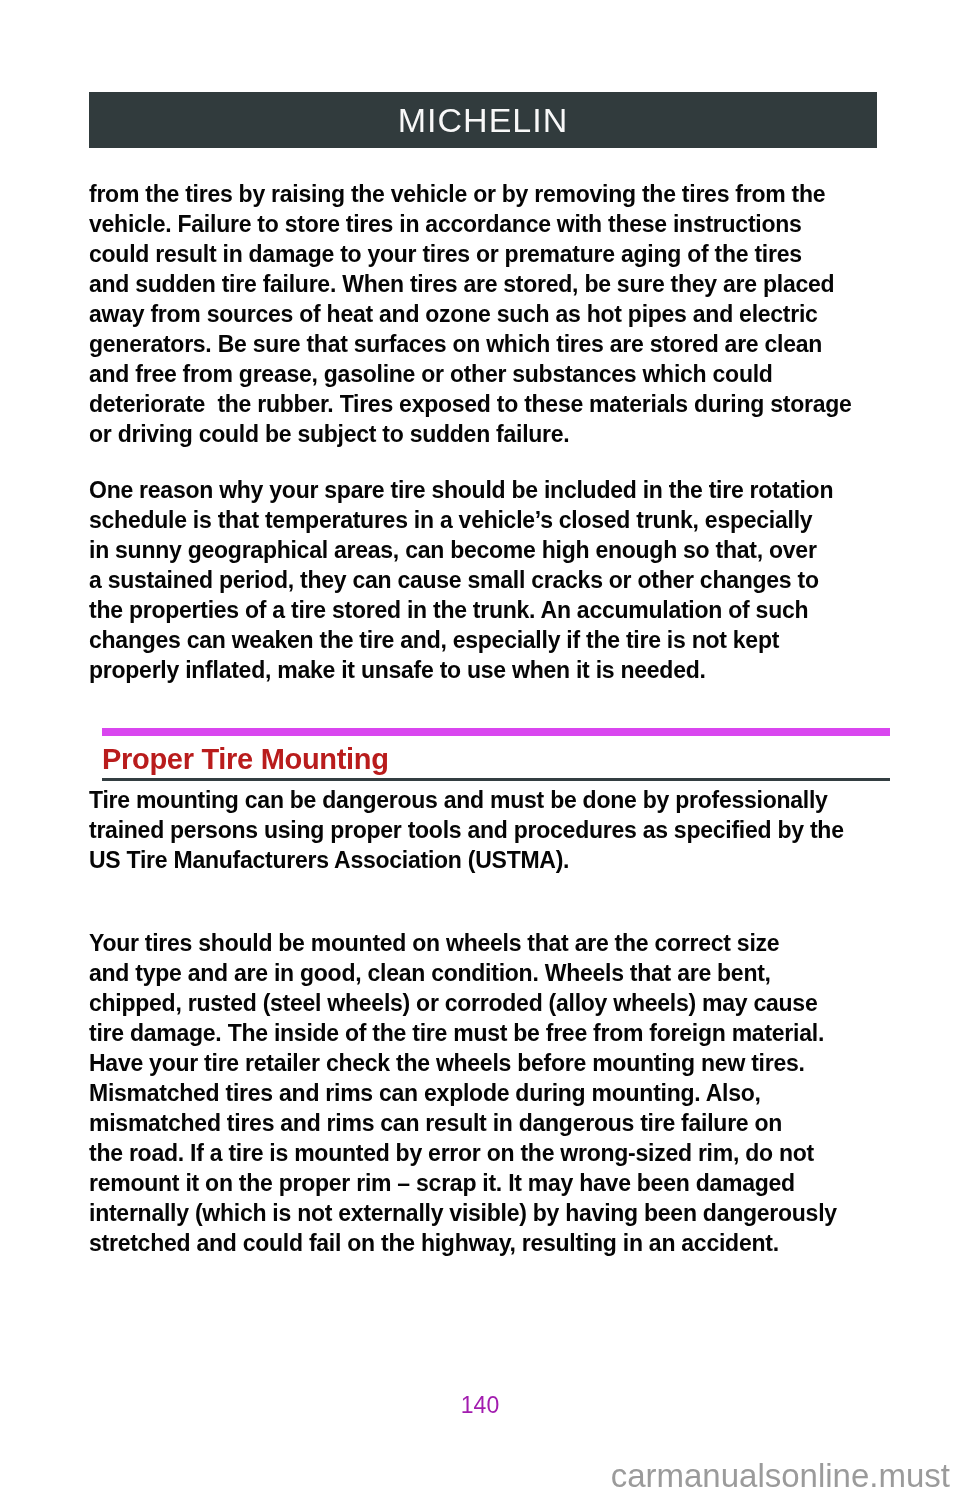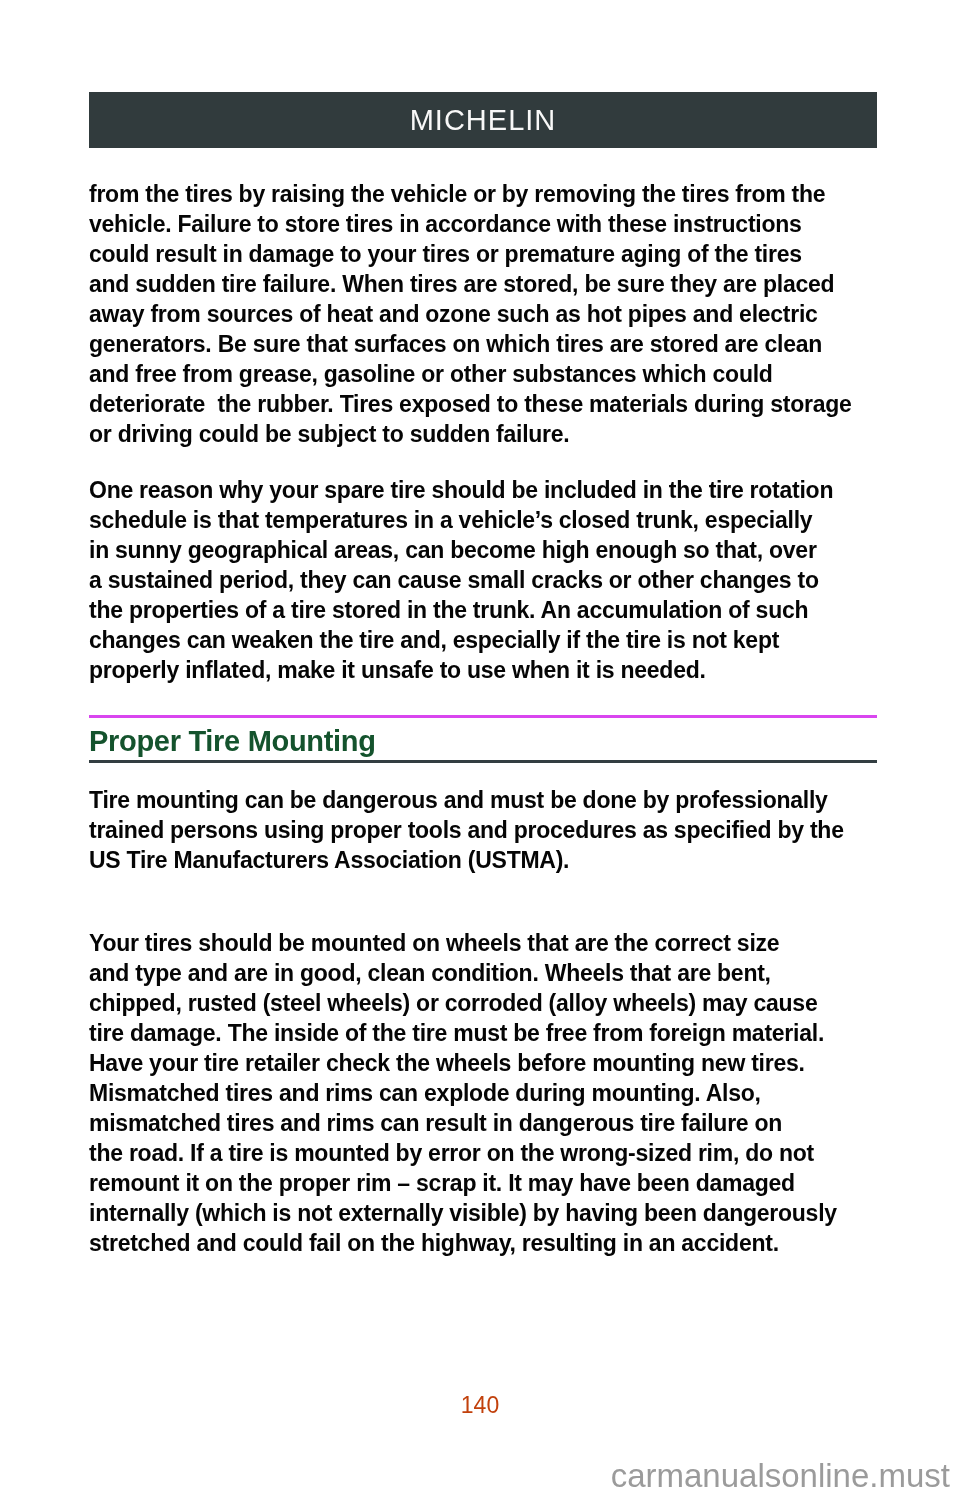--- a/index.html
+++ b/index.html
@@ -18,21 +18,21 @@
     top: 92px;
     width: 788px;
     height: 56px;
     background: #313b3d;
     display: flex;
     align-items: center;
     justify-content: center;
   }
   .brand-band .brand-title {
     color: #f8f8f8;
-    font-size: 29px;
+    font-size: 34px;
     font-weight: 400;
     letter-spacing: 1px;
   }
   .body-par {
     position: absolute;
     left: 89px;
     width: 800px;
     margin: 0;
     font-size: 23px;
     line-height: 30px;
@@ -44,39 +44,39 @@
   .p1 { top: 179px; }
   .p2 { top: 475px; }
   .p3 { top: 785px; }
   .p4 { top: 928px; }
   .p5 { top: 1262px; }
   .section-heading {
     position: absolute;
     left: 89px;
     top: 715px;
     width: 788px;
-    margin: 0;
+    margin: 13px;
     font-size: 29px;
     line-height: 32px;
     font-weight: 700;
     letter-spacing: -0.3px;
-    color: #14532d;
-    border-top: 3px solid #d946ef;
+    color: #b91c1c;
+    border-top: 8px solid #d946ef;
     border-bottom: 3px solid #333e41;
     padding: 7px 0 3px 0;
   }
   .page-number {
     position: absolute;
     left: 0;
     top: 1390px;
     width: 960px;
     text-align: center;
     font-size: 23px;
     line-height: 30px;
-    color: #c2410c;
+    color: #a21caf;
   }
   .watermark {
     position: absolute;
     right: 10px;
     top: 1458px;
     font-size: 33px;
     line-height: 36px;
     color: #9b9b9b;
     letter-spacing: 0px;
   }

